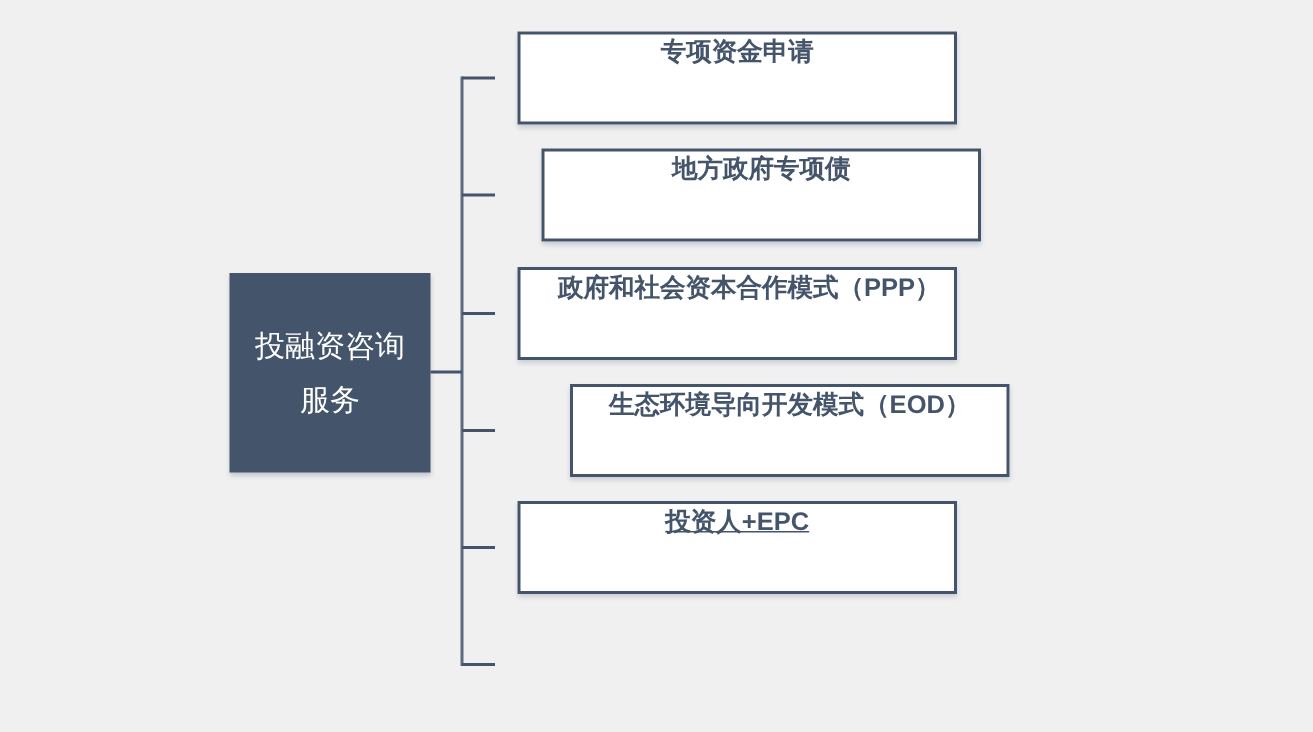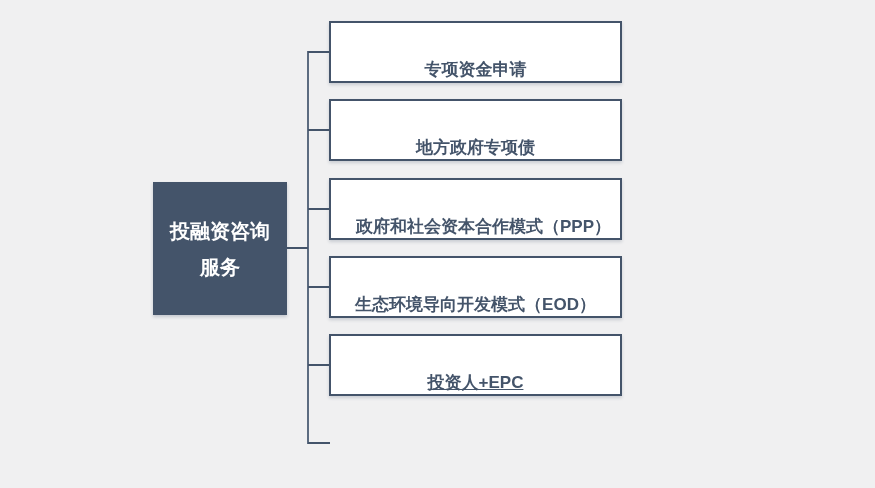--- a/index.html
+++ b/index.html
@@ -25,46 +25,46 @@
     height: 133px;
     background: #44546A;
     color: #ffffff;
     display: flex;
     flex-direction: column;
     align-items: center;
     justify-content: center;
     text-align: center;
     font-size: 20px;
     line-height: 36px;
-    font-weight: 700;
+    font-weight: 400;
     box-shadow: 0 2px 3px rgba(68, 84, 106, 0.25);
     box-sizing: border-box;
   }
   
   .branch {
     position: absolute;
-    left: 329px;
+    left: 345px;
     width: 293px;
     height: 62px;
     background: #ffffff;
     border: 2px solid #44546A;
     box-sizing: border-box;
     display: flex;
-    align-items: flex-end;
+    align-items: flex-start;
     justify-content: center;
     text-align: center;
     color: #44546A;
     font-size: 17px;
     font-weight: 700;
     box-shadow: 0 2px 3px rgba(68, 84, 106, 0.22);
   }
   .branch.pos-0 { top: 21px; }
-  .branch.pos-1 { top: 99px; }
+  .branch.pos-1 { top: 99px; margin-left: 16px; }
   .branch.pos-2 { top: 178px; padding-left: 16px; }
-  .branch.pos-3 { top: 256px; }
+  .branch.pos-3 { top: 256px; margin-left: 35px; }
   .branch.pos-4 { top: 334px; text-decoration: underline; }
   .branch.pos-5 { top: 412px; }
   
   .connector {
     position: absolute;
     background: #44546A;
   }
   .trunk {
     left: 307px;
     top: 51px;

